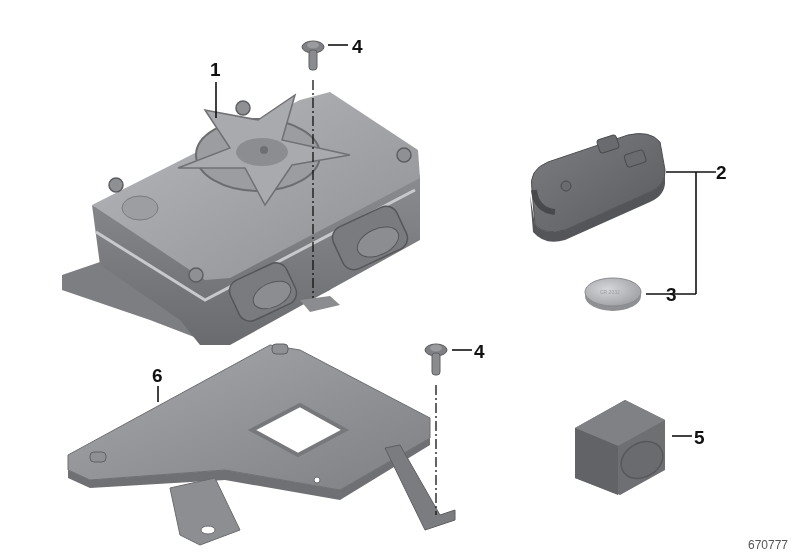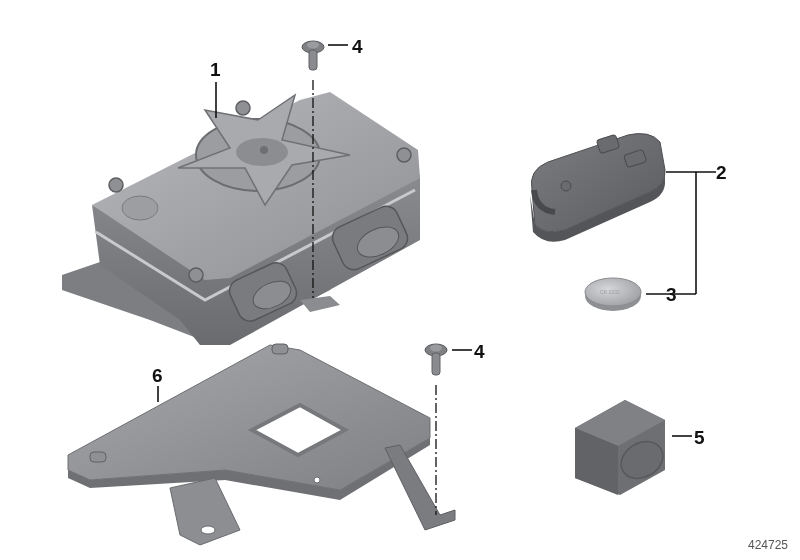--- a/index.html
+++ b/index.html
@@ -136,13 +136,13 @@
 </svg>
 
 <span class="callout" style="left:210px; top:60px;">1</span>
 <span class="callout" style="left:716px; top:163px;">2</span>
 <span class="callout" style="left:666px; top:285px;">3</span>
 <span class="callout" style="left:352px; top:37px;">4</span>
 <span class="callout" style="left:474px; top:342px;">4</span>
 <span class="callout" style="left:694px; top:428px;">5</span>
 <span class="callout" style="left:152px; top:366px;">6</span>
 
-<span class="figno">424725</span>
+<span class="figno">670777</span>
 
 </body></html>

